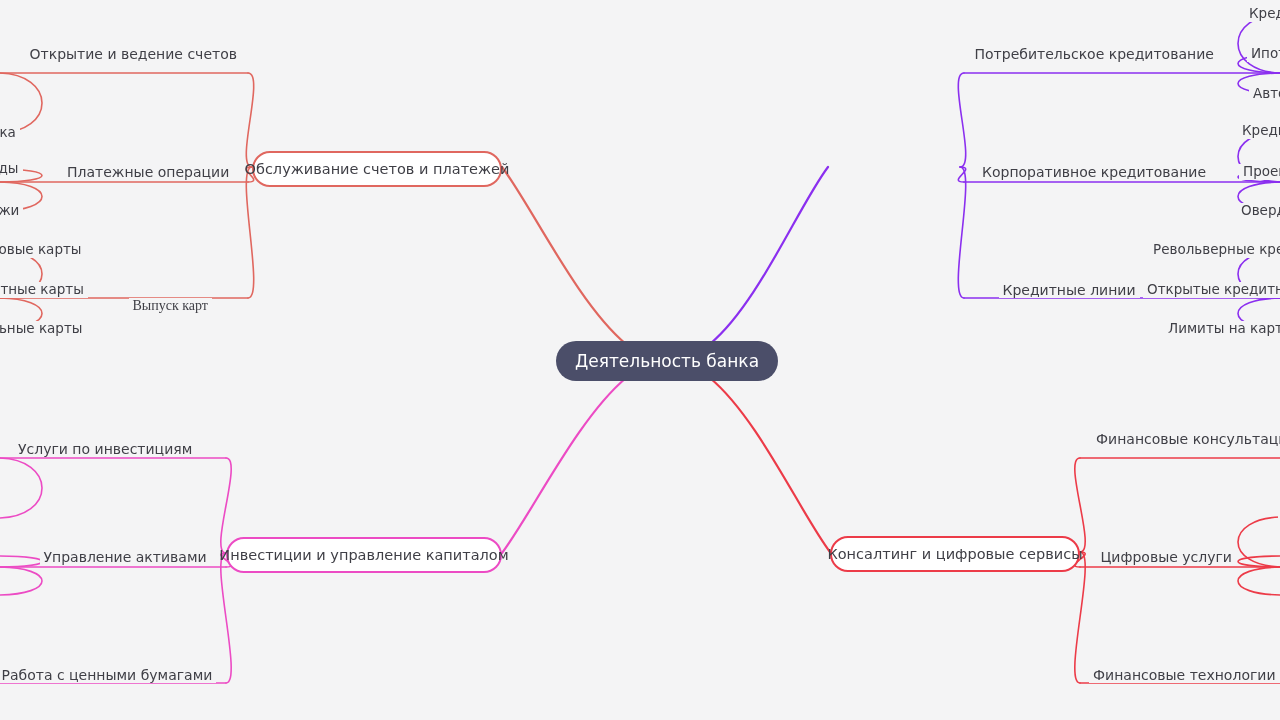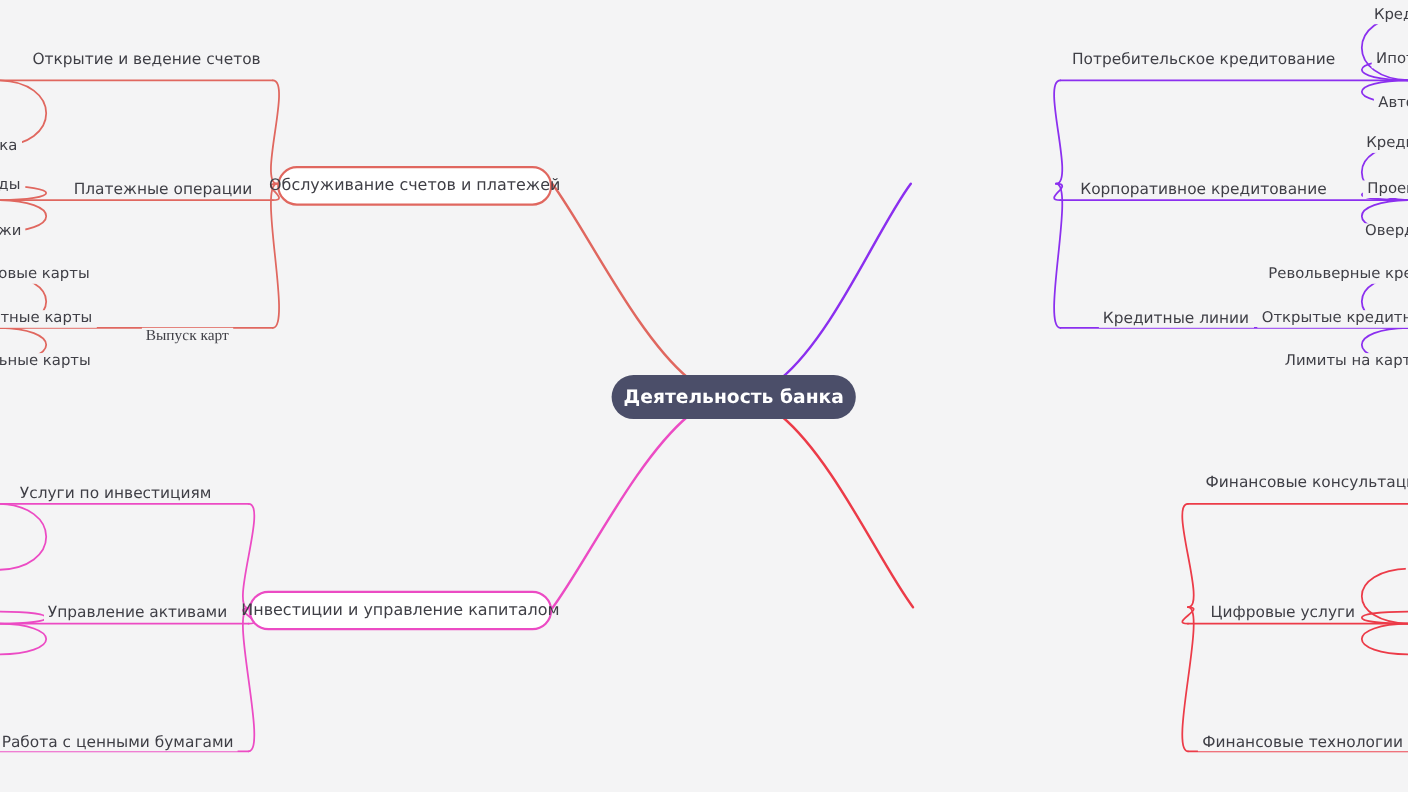--- a/index.html
+++ b/index.html
@@ -20,21 +20,20 @@
   }
   
   .root-node{
     background:#4b4e69;
     color:#ffffff;
     border-radius:24px;
     font-size:17px;
     padding:0 22px;
     height:40px;
     z-index:6;
-    font-weight:bold;
   }
   
   .l1-node{
     background:#ffffff;
     border:2px solid #000;
     border-radius:20px;
     height:32px;
     padding:16px 16px;
     font-size:14.5px;
     color:#3f3f46;
@@ -128,17 +127,18 @@
     <div class="leaf l3" style="left: 1239px; top: 164px;">Проект</div>
     <div class="leaf l3" style="left: 1237px; top: 203px;">Овердр</div>
     <div class="leaf " style="left: 978.5px; top: 282px; margin-left: 20px;">Кредитные линии</div>
     <div class="leaf l3" style="left: 1149px; top: 242px;">Револьверные кред</div>
     <div class="leaf l3" style="left: 1143px; top: 282px;">Открытые кредитны</div>
     <div class="leaf l3" style="left: 1164px; top: 321px;">Лимиты на карты</div>
     <div class="node l1-node" style="left: 226px; top: 537px; width: 276px; height: 32px; border-color: rgb(236, 75, 196);">Инвестиции и управление капиталом</div>
     <div class="leaf " style="left: 14px; top: 431px; margin-top: 10px;">Услуги по инвестициям</div>
     <div class="leaf " style="left: 39.5px; top: 549px;">Управление активами</div>
     <div class="leaf " style="left: -2.5px; top: 667px;">Работа с ценными бумагами</div>
+    <div class="node l1-node" style="left: 830px; top: 536px; width: 250px; height: 32px; border-color: rgb(236, 59, 72);">Консалтинг и цифровые сервисы</div>
     <div class="leaf " style="left: 1092px; top: 431px;">Финансовые консультации</div>
     <div class="leaf " style="left: 1096.5px; top: 549px;">Цифровые услуги</div>
     <div class="leaf l3" style="left: 1278px; top: 509px;">М</div>
     <div class="leaf " style="left: 1089px; top: 667px;">Финансовые технологии (F</div>
   </div>
 
 </body></html>

